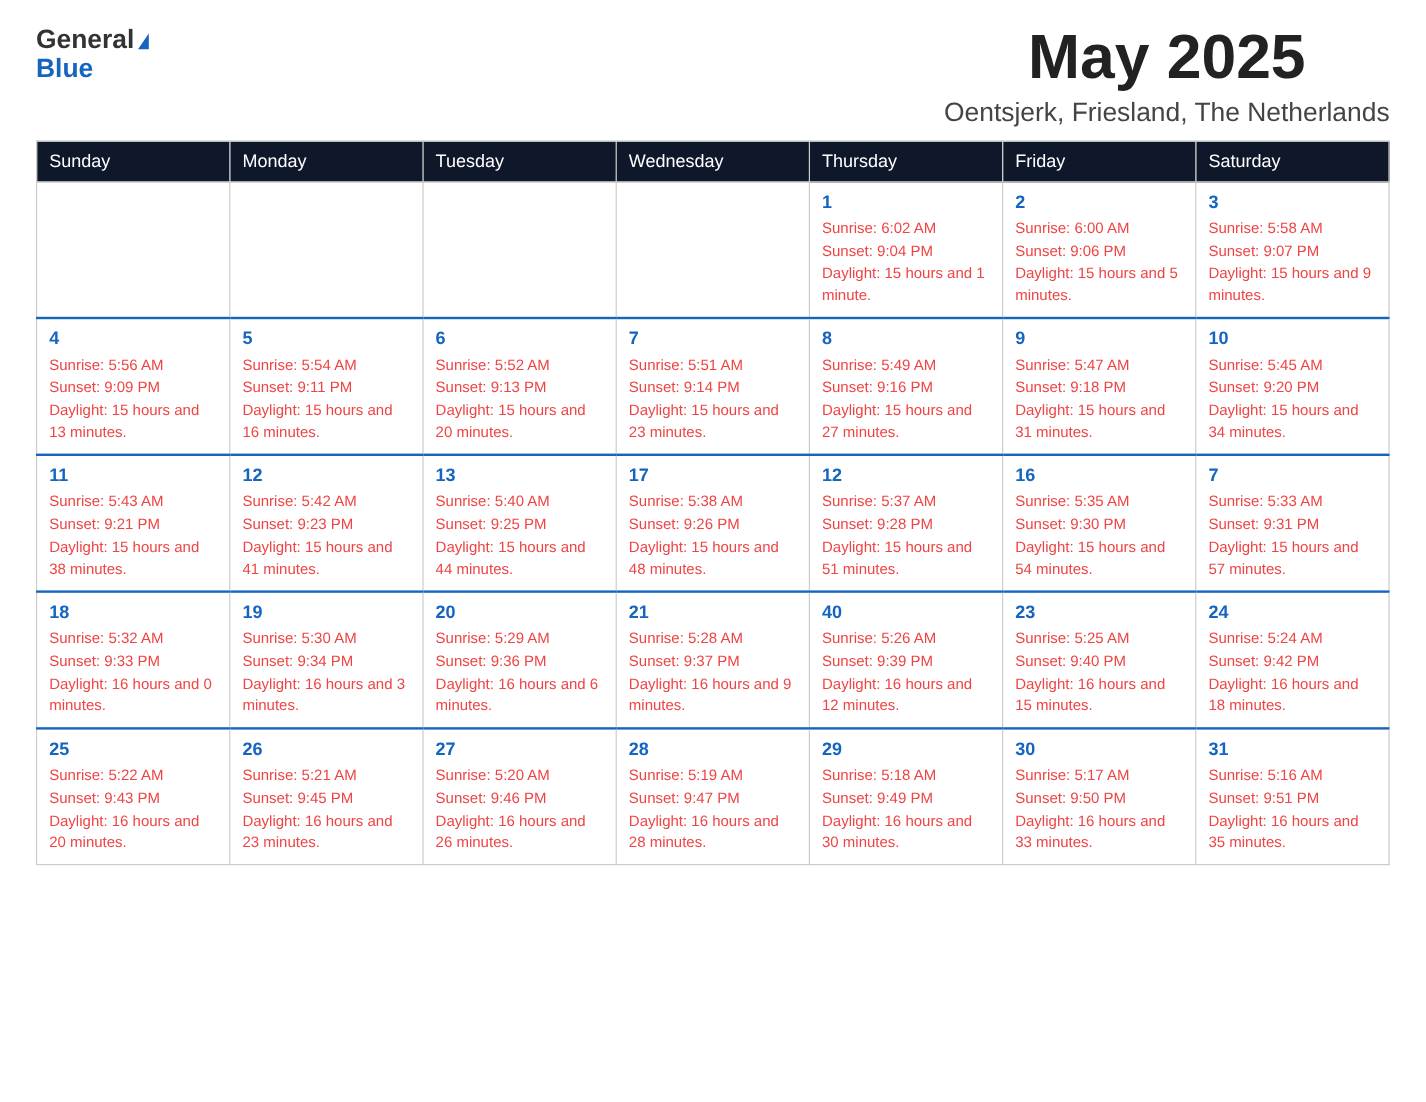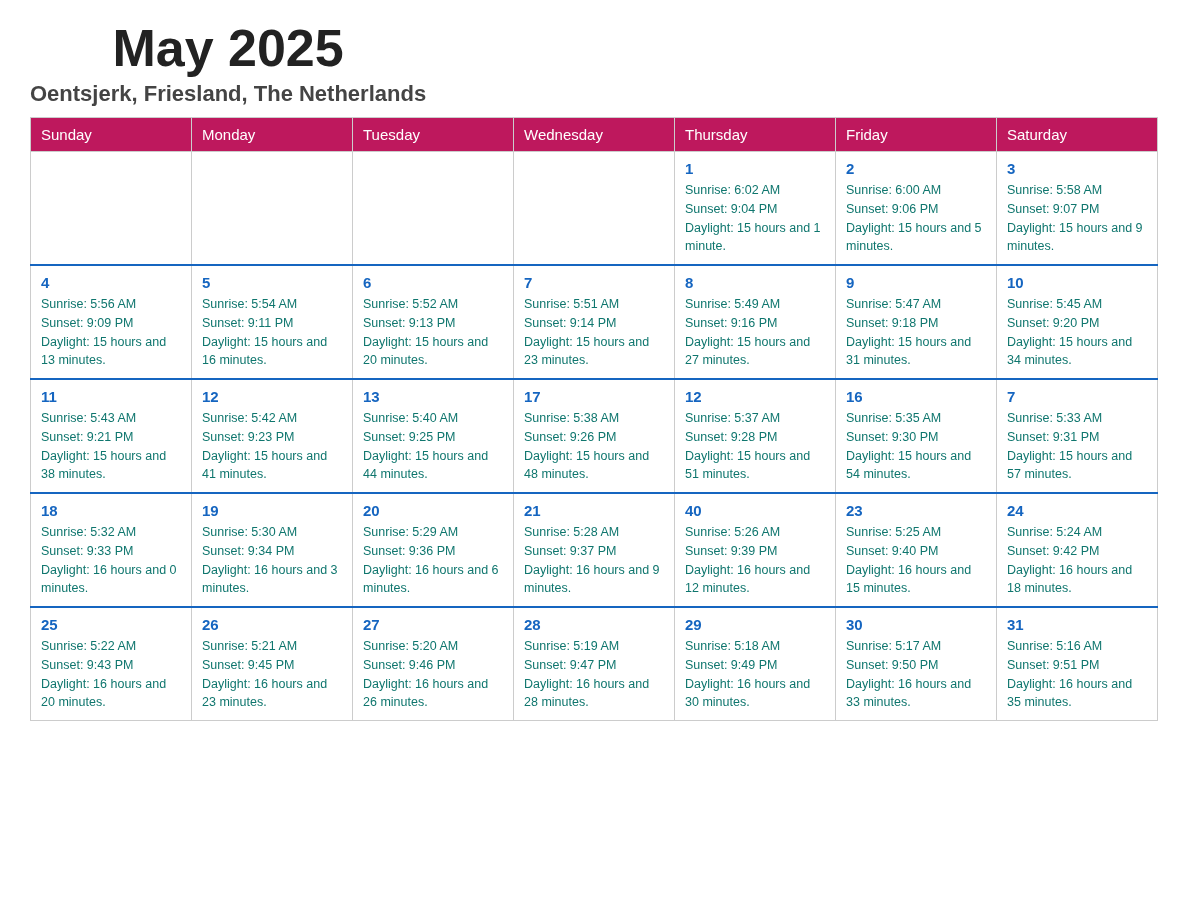--- a/index.html
+++ b/index.html
@@ -27,29 +27,28 @@
     .month-title {
       font-size: 52px;
       font-weight: bold;
       color: #222;
       line-height: 1.1;
     }
     .location-title {
       font-size: 22px;
       color: #444;
       margin-top: 4px;
-      font-weight: bold;
     }
     .calendar {
       width: 100%;
       border-collapse: collapse;
       margin-top: 10px;
     }
     .calendar th {
-      background-color: #be185d;
+      background-color: #0f172a;
       color: #fff;
       font-size: 15px;
       font-weight: normal;
       padding: 8px 10px;
       text-align: left;
       border: 1px solid #ccc;
     }
     .calendar td {
       vertical-align: top;
       padding: 8px 10px;
@@ -64,21 +63,21 @@
     }
     .day-number {
       font-size: 15px;
       font-weight: bold;
       color: #1565C0;
       display: block;
       margin-bottom: 4px;
     }
     .day-info {
       font-size: 12.5px;
-      color: #0f766e;
+      color: #ef4444;
       line-height: 1.5;
     }
     .row-top-border td {
       border-top: 2px solid #1565C0;
     }
     .logo-wrapper {
       display: flex;
       flex-direction: column;
       align-items: flex-start;
     }
@@ -91,20 +90,27 @@
       font-weight: bold;
       color: #1565C0;
       margin-left: 0;
       line-height: 1;
     }
   </style>
 </head>
 <body>
 
 <div class="header">
+  <div class="logo-wrapper">
+    <div class="logo-line1">
+      <span class="logo-text-general">General</span>
+      <div style="display:inline-block; width:0; height:0; border-left:9px solid transparent; border-right:0px solid transparent; border-bottom:13px solid #1565C0; margin-left:3px; margin-top:2px;"></div>
+    </div>
+    <div class="logo-line2">Blue</div>
+  </div>
   <div class="title-section">
     <div class="month-title">May 2025</div>
     <div class="location-title">Oentsjerk, Friesland, The Netherlands</div>
   </div>
 </div>
 
 <table class="calendar">
   <thead>
     <tr>
     <th>Sunday</th>

